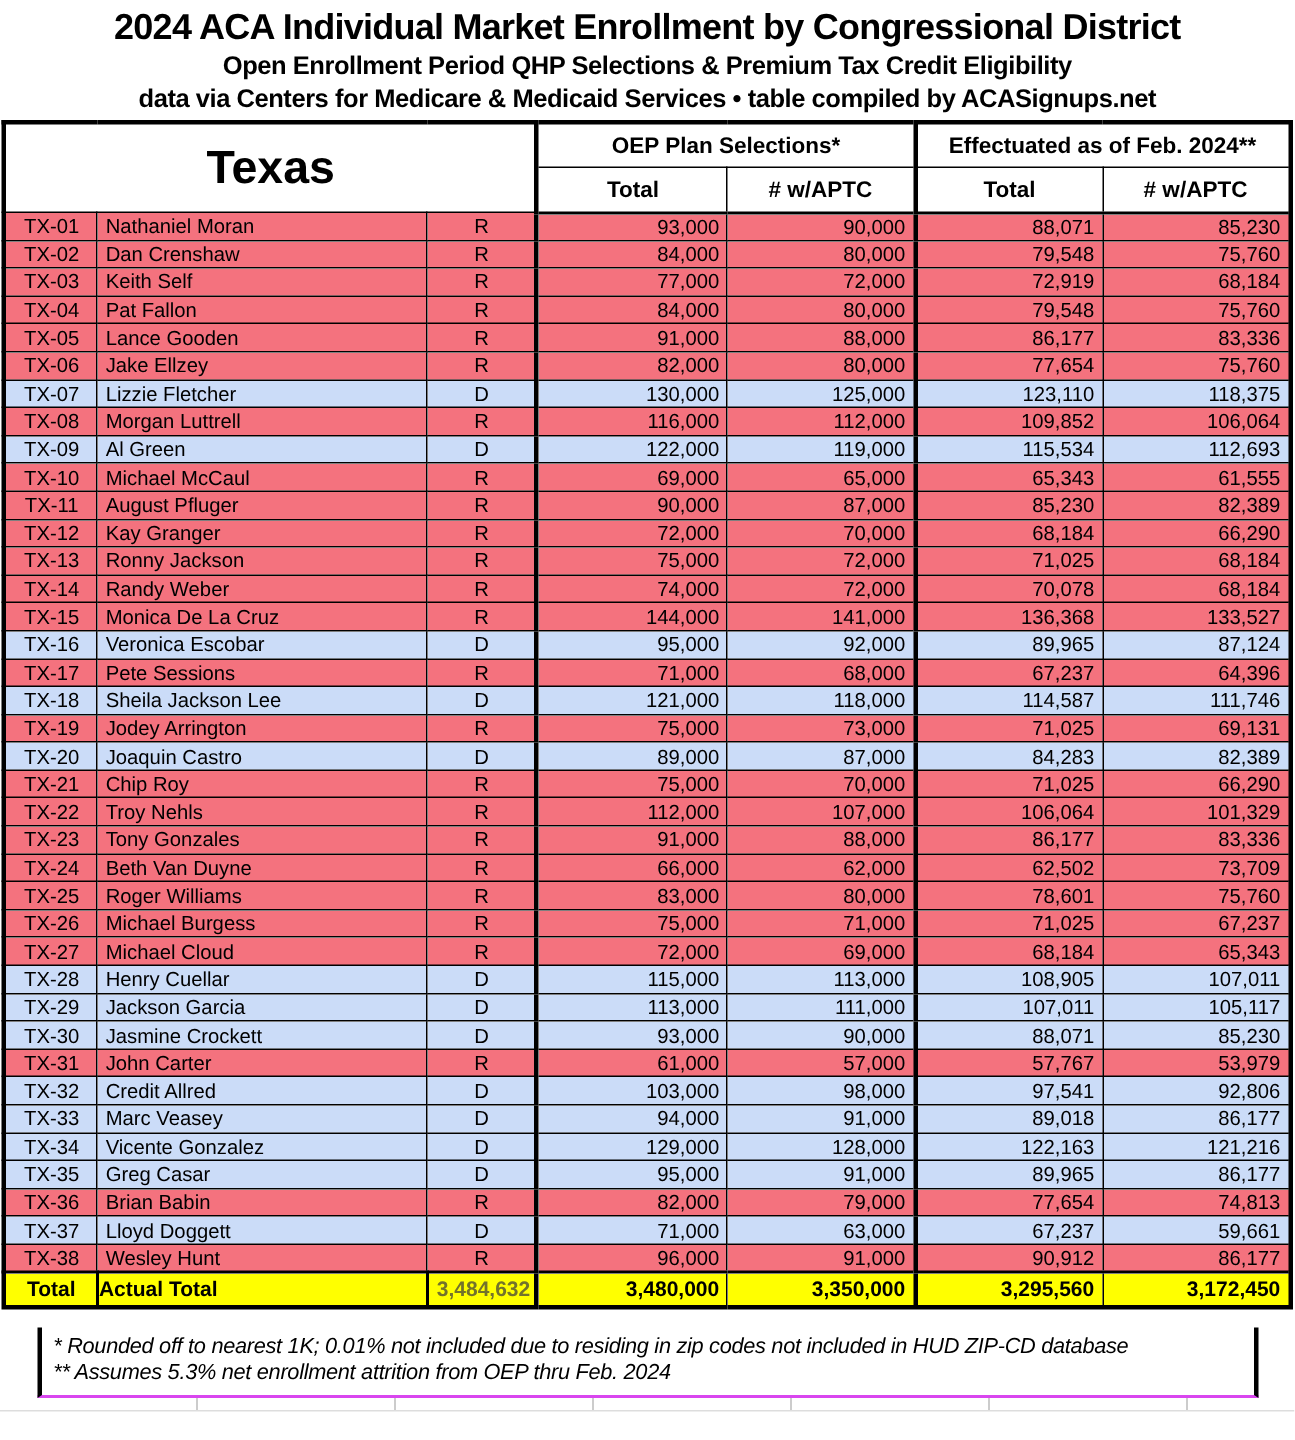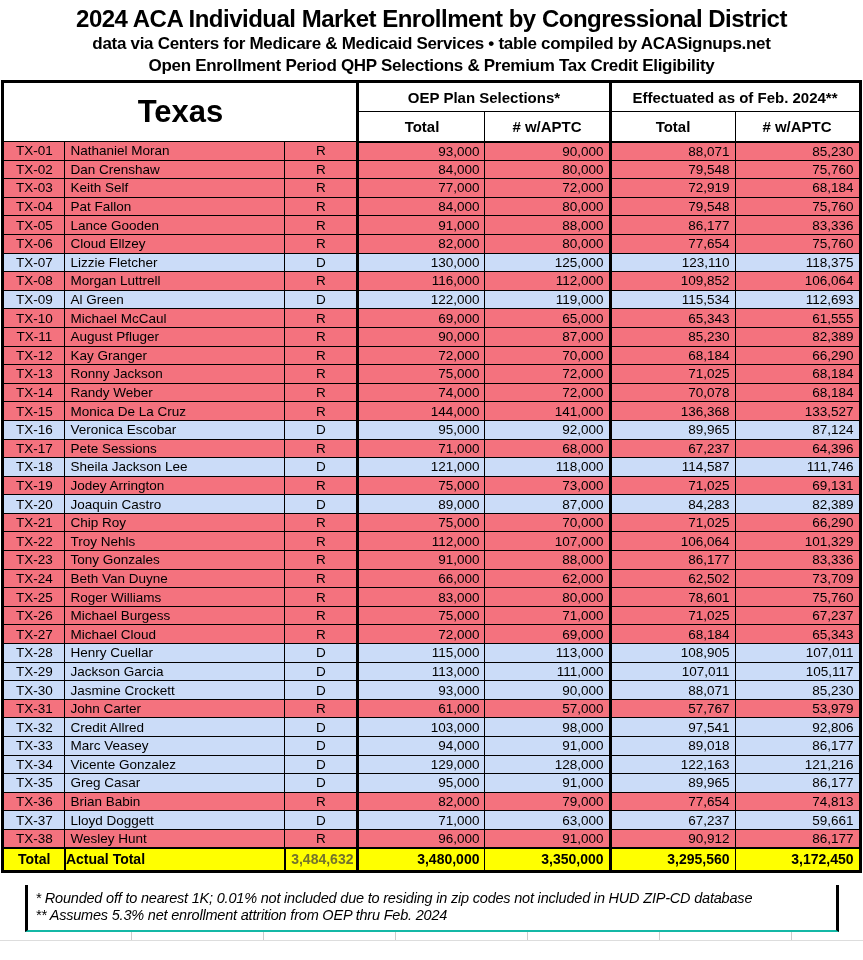--- a/index.html
+++ b/index.html
@@ -52,40 +52,40 @@
     background:var(--total-bg);
     height:23px;font-weight:700;font-size:14px;
     border-top:2px solid #000;border-bottom:3px solid #000;
   }
   td.td-total-label{text-align:center;border-right:2px solid #000;}
   td.td-actual-label{text-align:left;padding-right:5px;border-right:2px solid #000;}
   td.td-actual-value{text-align:right;padding-right:3px;color:var(--actual-color);font-size:13.5px;}
   
   .footnotes{
     width:814px;margin:0 auto;
-    border-left:3px solid #000;border-right:3px solid #000;border-bottom:2px solid #14b8a6;
+    border-left:3px solid #000;border-right:3px solid #000;border-bottom:2px solid #d946ef;
     padding:5px 0 6px 8px;
   }
   .footnote{
     font-size:14.5px;font-style:italic;line-height:17px;letter-spacing:-0.2px;
   }
   
   .bottom-strip{
     height:9px;width:863px;margin:0 auto;background:#fff;
     background-image:repeating-linear-gradient(90deg,transparent 0,transparent 131px,#cccccc 131px,#cccccc 132px);
     border-bottom:1px solid #ddd;
   }
 </style>
 </head>
 <body>
 
 <div class="titles">
   <div class="title-main">2024 ACA Individual Market Enrollment by Congressional District</div>
+  <div class="title-sub">Open Enrollment Period QHP Selections &amp; Premium Tax Credit Eligibility</div>
   <div class="title-sub">data via Centers for Medicare &amp; Medicaid Services • table compiled by ACASignups.net</div>
-  <div class="title-sub">Open Enrollment Period QHP Selections &amp; Premium Tax Credit Eligibility</div>
 </div>
 
 <table>
   <colgroup>
     <col class="c-district">
       <col class="c-name">
       <col class="c-party">
     <col class="c-n1">
       <col class="c-n2">
       <col class="c-n3">
@@ -145,21 +145,21 @@
         <td class="td-district">TX-05</td>
         <td class="td-name">Lance Gooden</td>
         <td class="td-party">R</td>
         <td class="td-num sec-start">91,000</td>
         <td class="td-num">88,000</td>
         <td class="td-num sec-start">86,177</td>
         <td class="td-num">83,336</td>
       </tr>
       <tr class="rep">
         <td class="td-district">TX-06</td>
-        <td class="td-name">Cloud Ellzey</td>
+        <td class="td-name">Jake Ellzey</td>
         <td class="td-party">R</td>
         <td class="td-num sec-start">82,000</td>
         <td class="td-num">80,000</td>
         <td class="td-num sec-start">77,654</td>
         <td class="td-num">75,760</td>
       </tr>
       <tr class="dem">
         <td class="td-district">TX-07</td>
         <td class="td-name">Lizzie Fletcher</td>
         <td class="td-party">D</td>

